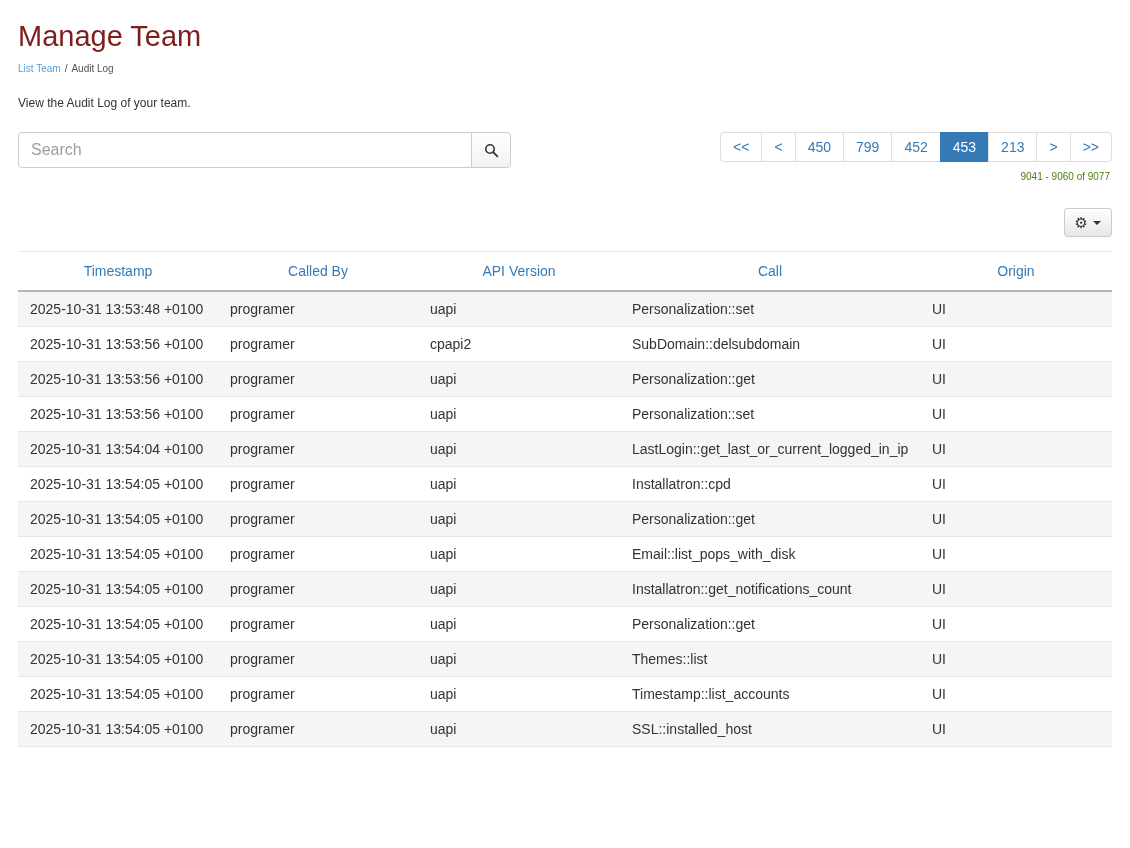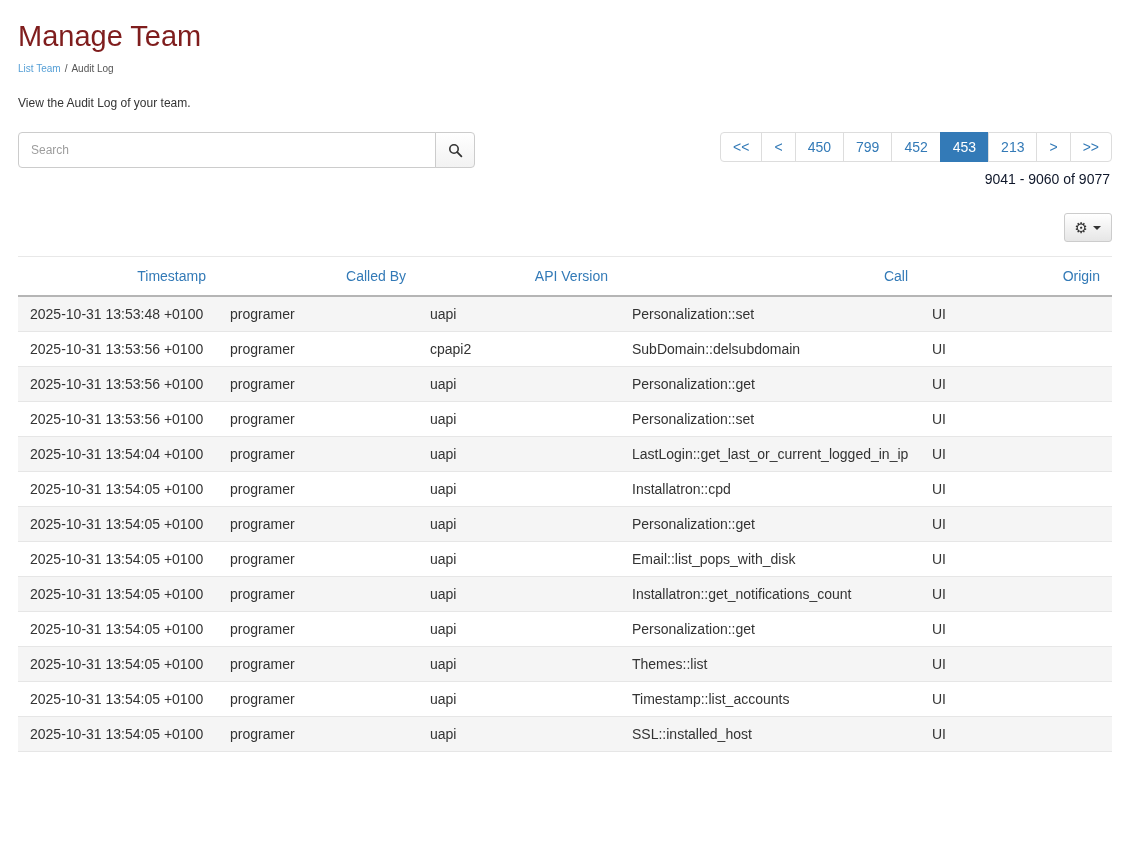--- a/index.html
+++ b/index.html
@@ -28,22 +28,22 @@
   .breadcrumb { font-size: 10px; color: #555; margin: 0 0 22px; }
   .breadcrumb a { color: var(--breadcrumb_link); text-decoration: none; cursor: pointer; }
   .breadcrumb .sep { margin: 0 4px; color: #555; }
 
   .description { font-size: 12px; color: var(--text); margin: 0 0 22px; }
 
   .controls-row { display: flex; justify-content: space-between; align-items: flex-start; }
 
   .search-group { display: flex; height: 36px; }
   .search-input {
-    width: 418px; height: 36px;
-    padding: 6px 12px; font-size: 12px;
+    width: 454px; height: 36px;
+    padding: 6px 12px; font-size: 16px;
     border: 1px solid #ccc; border-radius: 4px 0 0 4px;
     outline: none; color: var(--text);
     font-family: inherit;
   }
   .search-input::placeholder { color: #9d9d9d; }
   .search-button {
     width: 40px; height: 36px;
     margin-left: -1px;
     border: 1px solid #ccc; border-radius: 0 4px 4px 0;
     background: linear-gradient(#ffffff, #f2f2f2);
@@ -56,21 +56,21 @@
   ul.pagination li a {
     display: block; padding: 6px 12px;
     border: 1px solid #ddd; margin-left: -1px;
     color: var(--accent); background: #fff;
     text-decoration: none; cursor: pointer;
     min-width: 30px; text-align: center;
   }
   ul.pagination li:first-child a { border-radius: 4px 0 0 4px; }
   ul.pagination li:last-child a { border-radius: 0 4px 4px 0; }
   ul.pagination li.active a { background: var(--accent); border-color: var(--accent); color: #fff; }
-  .range-text { font-size: 14px; color: #0f172a; margin-top: 9px; padding-right: 2px; }
+  .range-text { font-size: 10px; color: #4d7c0f; margin-top: 9px; padding-right: 2px; }
 
   .toolbar-row { display: flex; justify-content: flex-end; margin-top: 26px; margin-bottom: 14px; }
   .gear-button {
     display: flex; align-items: center; gap: 5px;
     padding: 4px 10px; height: 29px;
     border: 1px solid #ccc; border-radius: 3px;
     background: linear-gradient(#ffffff, #e6e6e6);
     font-size: 15px; color: #333; cursor: pointer;
     font-family: inherit;
   }
@@ -81,21 +81,21 @@
     border-top: 4px solid #333;
   }
 
   table.audit-table { width: 100%; border-collapse: collapse; font-size: 14px; table-layout: fixed; }
   col.c-timestamp { width: 200px; }
   col.c-calledby  { width: 200px; }
   col.c-apiver    { width: 202px; }
   col.c-call      { width: 300px; }
   col.c-origin    { width: auto;  }
   .audit-table thead th {
-    text-align: right; font-weight: 400;
+    text-align: center; font-weight: 400;
     color: var(--accent);
     padding: 11px 12px;
     border-top: 1px solid #e8e8e8;
     border-bottom: 2px solid #b5b5b5;
     cursor: pointer;
   }
   .audit-table tbody td {
     padding: 9px 12px;
     border-top: 1px solid var(--row_border);
     color: var(--text);

